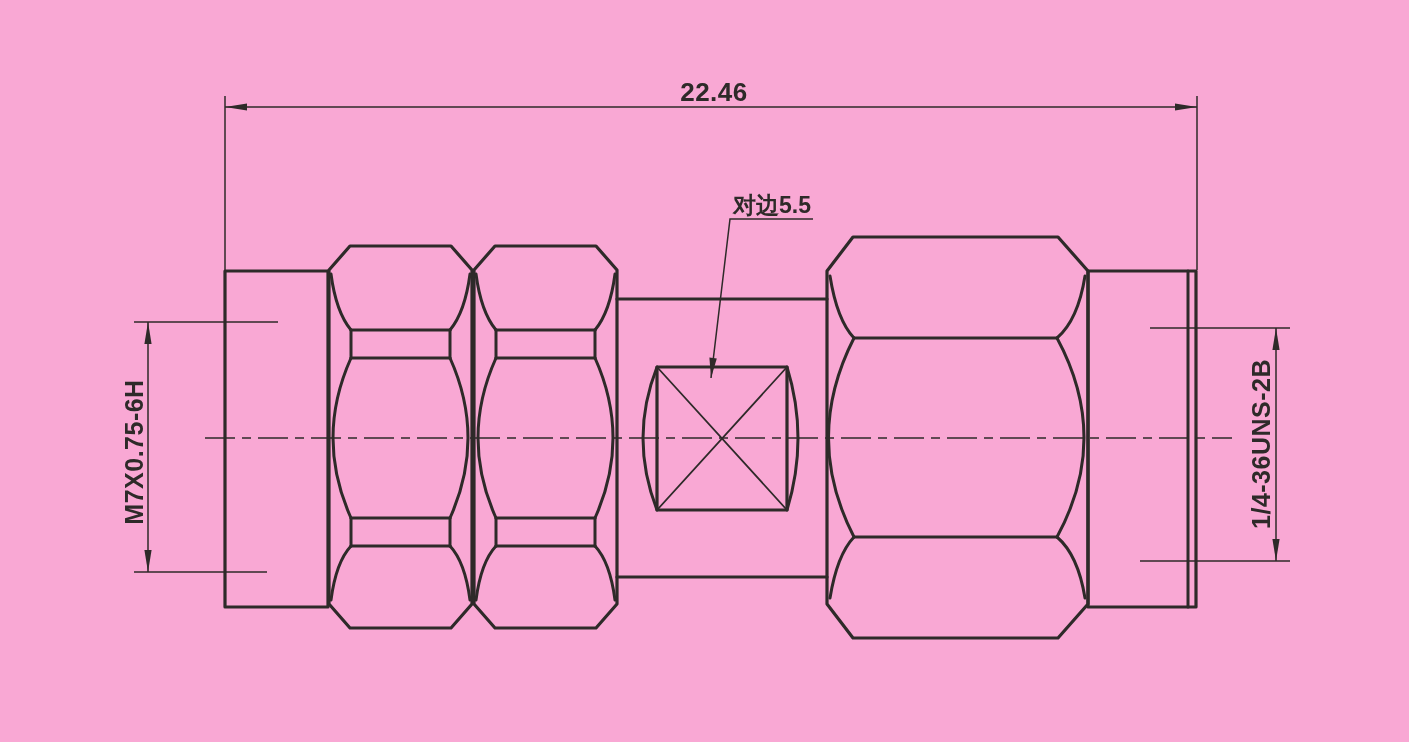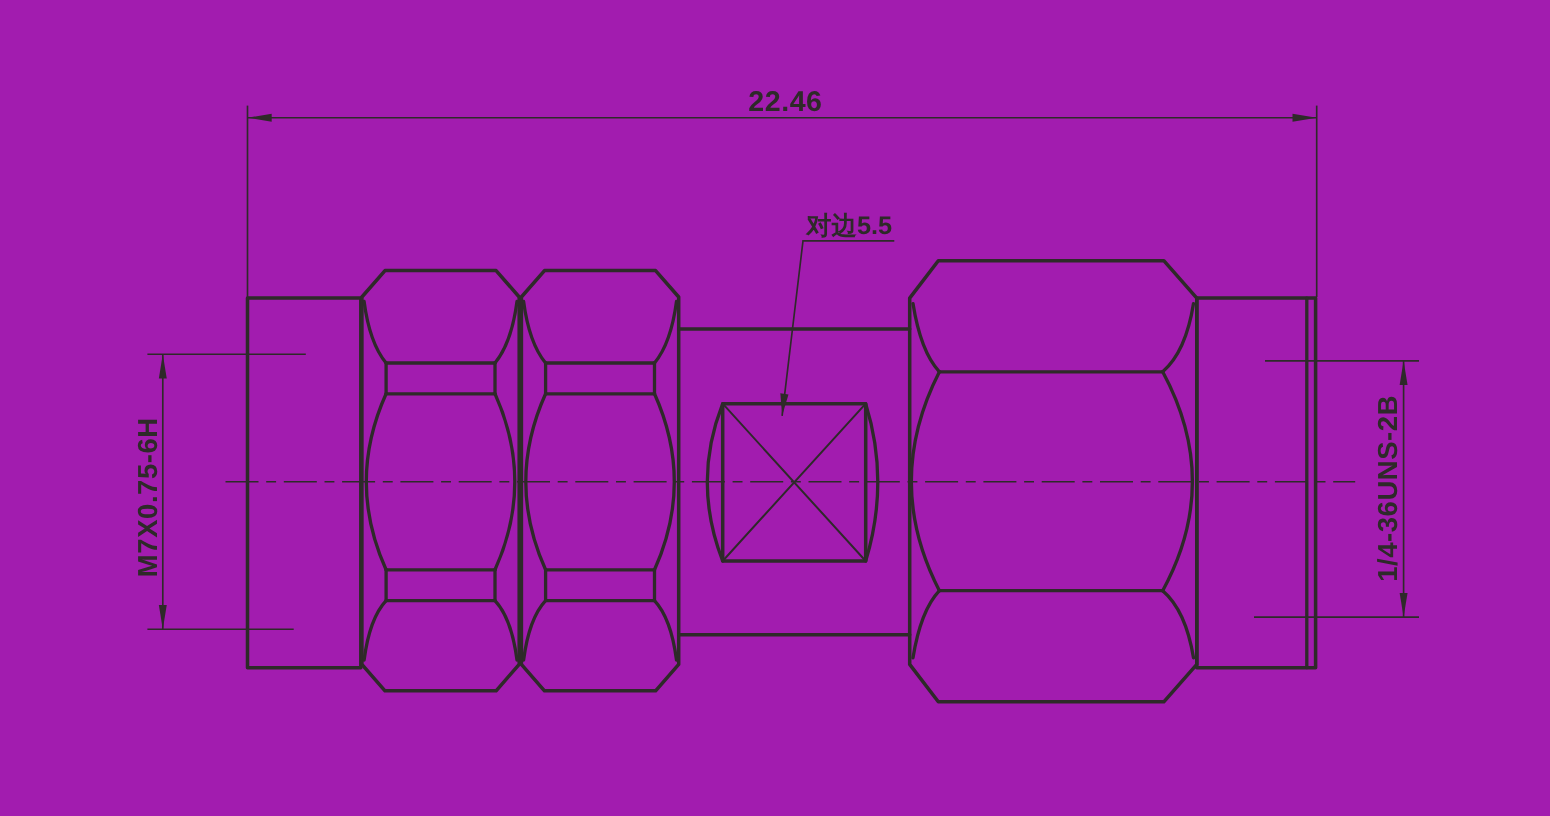--- a/index.html
+++ b/index.html
@@ -8,21 +8,21 @@
     background: #ffffff;
     width: 1409px;
     height: 742px;
     overflow: hidden;
     font-family: "Liberation Sans", sans-serif;
   }
   #stage {
     position: relative;
     width: 1409px;
     height: 742px;
-    background: #a21caf;
+    background: #f9a8d4;
   }
   svg { display: block; }
   .ln {                 
     stroke: #2e2a29;
     stroke-width: 3.2;
     fill: none;
     stroke-linecap: round;
     stroke-linejoin: round;
   }
   .ln2 {                

